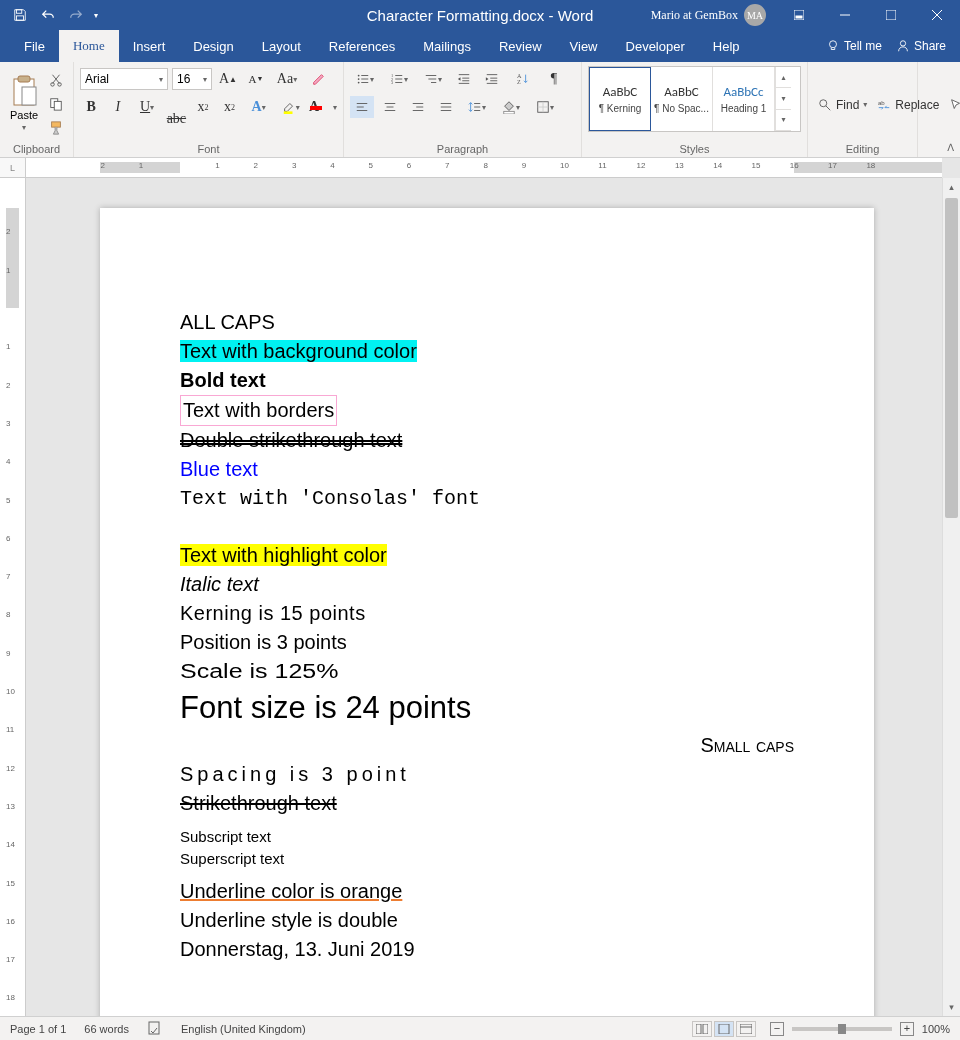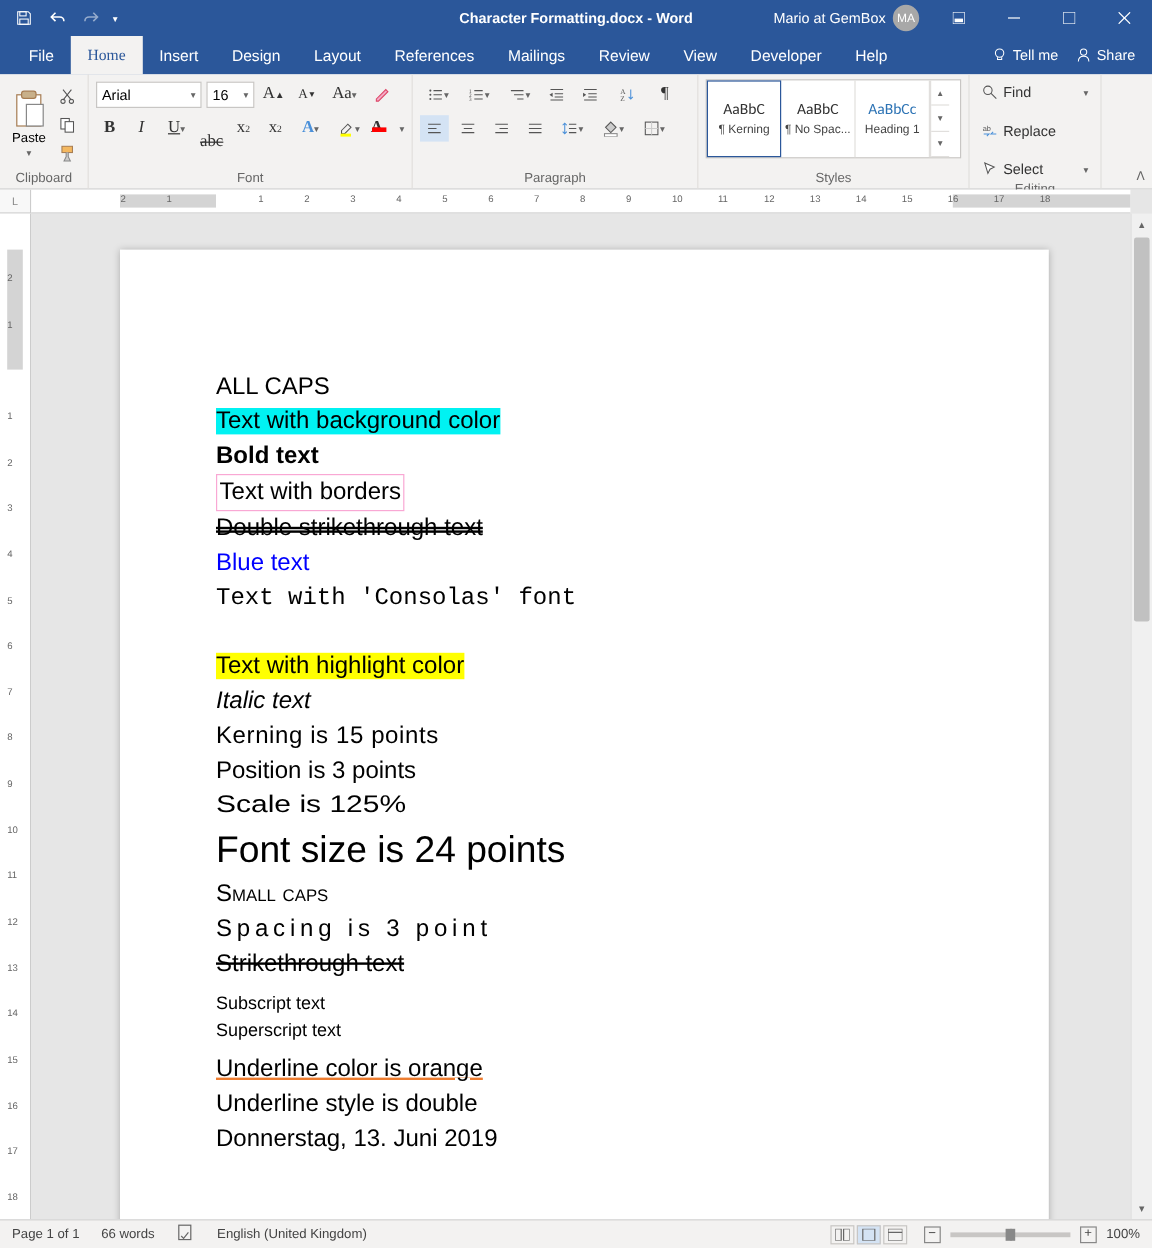--- a/index.html
+++ b/index.html
@@ -3,23 +3,23 @@
 <meta charset="utf-8">
 <style>
   * { box-sizing: border-box; margin: 0; padding: 0; }
   body { font-family: "Segoe UI", Tahoma, sans-serif; background: #fff; width: 960px; height: 1040px; overflow: hidden; font-size: 12px; }
   
   
   .title-bar { background: #2b579a; color: #fff; height: 30px; display: flex; align-items: center; justify-content: space-between; padding: 0 0 0 10px; }
   .qat { display: flex; gap: 8px; align-items: center; }
   .qat-btn { width: 20px; height: 20px; display: flex; align-items: center; justify-content: center; cursor: pointer; }
   .qat-btn svg { width: 14px; height: 14px; fill: #fff; stroke: #fff; }
-  .title-center { position: absolute; left: 50%; transform: translateX(-50%); font-size: 12px; font-weight: bold; }
+  .title-center { position: absolute; left: 50%; transform: translateX(-50%); font-size: 15px; }
   .title-right { display: flex; align-items: center; gap: 10px; }
-  .user-badge { display: flex; align-items: center; gap: 6px; font-size: 12px; }
+  .user-badge { display: flex; align-items: center; gap: 6px; font-size: 12px; font-family: Liberation Serif, serif; }
   .avatar { width: 22px; height: 22px; background: #a8a8a8; border-radius: 50%; display: flex; align-items: center; justify-content: center; font-size: 10px; color: #fff; }
   .win-controls { display: flex; }
   .win-btn { width: 46px; height: 30px; display: flex; align-items: center; justify-content: center; cursor: pointer; }
   .win-btn svg { width: 10px; height: 10px; stroke: #fff; stroke-width: 1; fill: none; }
 
   
   .ribbon-tabs { background: #2b579a; color: #fff; height: 32px; display: flex; align-items: stretch; padding-left: 10px; }
   .ribbon-tab { padding: 0 14px; display: flex; align-items: center; font-size: 13px; cursor: pointer; }
   .ribbon-tab.active { background: #f3f2f1; color: #2b579a; font-family: Liberation Serif, serif; }
   .ribbon-right { margin-left: auto; display: flex; align-items: center; gap: 14px; padding-right: 14px; }
@@ -50,21 +50,21 @@
   .styles-body { display: flex; flex-direction: column; }
   .styles-gallery { display: flex; border: 1px solid #c8c6c4; background: #fff; height: 66px; }
   .style-item { width: 62px; border-right: 1px solid #e1dfdd; display: flex; flex-direction: column; align-items: center; justify-content: center; gap: 4px; cursor: pointer; padding: 2px;}
   .style-item.selected { border: 1px solid #2b579a; }
   .style-preview { font-family: Calibri, sans-serif; font-size: 13px; color: #333; }
   .style-preview.heading { color: #2e74b5; }
   .style-name { font-size: 10px; color: #444; white-space: nowrap; overflow: hidden; }
   .styles-handle { width: 16px; border-left: 1px solid #e1dfdd; display: flex; flex-direction: column; }
   .styles-handle div { flex: 1; display: flex; align-items: center; justify-content: center; font-size: 8px; color: #666; cursor: pointer; border-bottom: 1px solid #e1dfdd;}
 
-  .editing-body { display: flex; flex-direction: column; gap: 14px; padding-top: 2px; }
+  .editing-body { display: flex; flex-direction: row; gap: 2px; padding-top: 2px; }
   .edit-row { display: flex; align-items: center; gap: 4px; font-size: 12px; color: #333; cursor: pointer; padding: 2px 4px; }
   .edit-row svg { width: 14px; height: 14px; }
 
   .ribbon-collapse { position: absolute; right: 6px; bottom: 4px; font-size: 10px; color: #666; cursor: pointer; }
 
   
   .ruler-corner { position: absolute; left: 0; top: 0; width: 26px; height: 20px; background: #f8f8f8; border-right: 1px solid #ccc; border-bottom: 1px solid #ccc; font-size: 9px; color: #888; display:flex; align-items:center; justify-content:center;}
   .doc-container { position: relative; height: calc(1040px - 30px - 32px - 96px - 24px); background: #e6e6e6; overflow: hidden; }
   .h-ruler { position: absolute; left: 26px; right: 18px; top: 0; height: 20px; background: #fff; border-bottom: 1px solid #ccc; overflow: hidden;}
   .h-ruler-inner { position: relative; height: 100%; margin-left: 74px;}
@@ -86,21 +86,21 @@
   .bold { font-weight: bold; }
   .bordered { border: 1px solid #f9a8d4; padding: 0 2px; display: inline-block; }
   .dbl-strike { text-decoration: line-through; text-decoration-style: double; }
   .blue { color: #0000ff; }
   .consolas { font-family: Consolas, "Courier New", monospace; }
   .highlight { background: #ffff00; }
   .italic { font-style: italic; }
   .kerned { letter-spacing: 0.5px; }
   .scaled { transform: scaleX(1.25); transform-origin: left; display: inline-block; }
   .fs24 { font-size: 31px; }
-  .smallcaps { font-variant: small-caps; }
+  .smallcaps { font-variant: small-caps; text-align: right; }
   .spaced { letter-spacing: 4px; }
   .strike { text-decoration: line-through; }
   .sub-sup { font-size: 15px; }
   .uline-orange { text-decoration: underline; text-decoration-color: #ed7d31; }
   .uline-double { text-decoration-style: double; }
   .spacer { height: 28px; }
   .small-spacer { height: 8px;}
 
   
   .status-bar { background: #f3f2f1; border-top: 1px solid #d0d0d0; height: 24px; display: flex; align-items: center; padding: 0 10px; font-size: 11px; color: #444; gap: 18px;}

